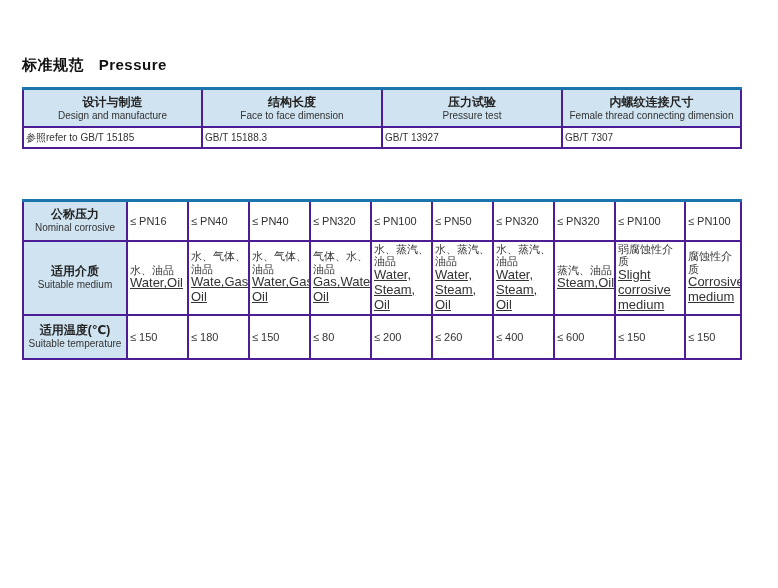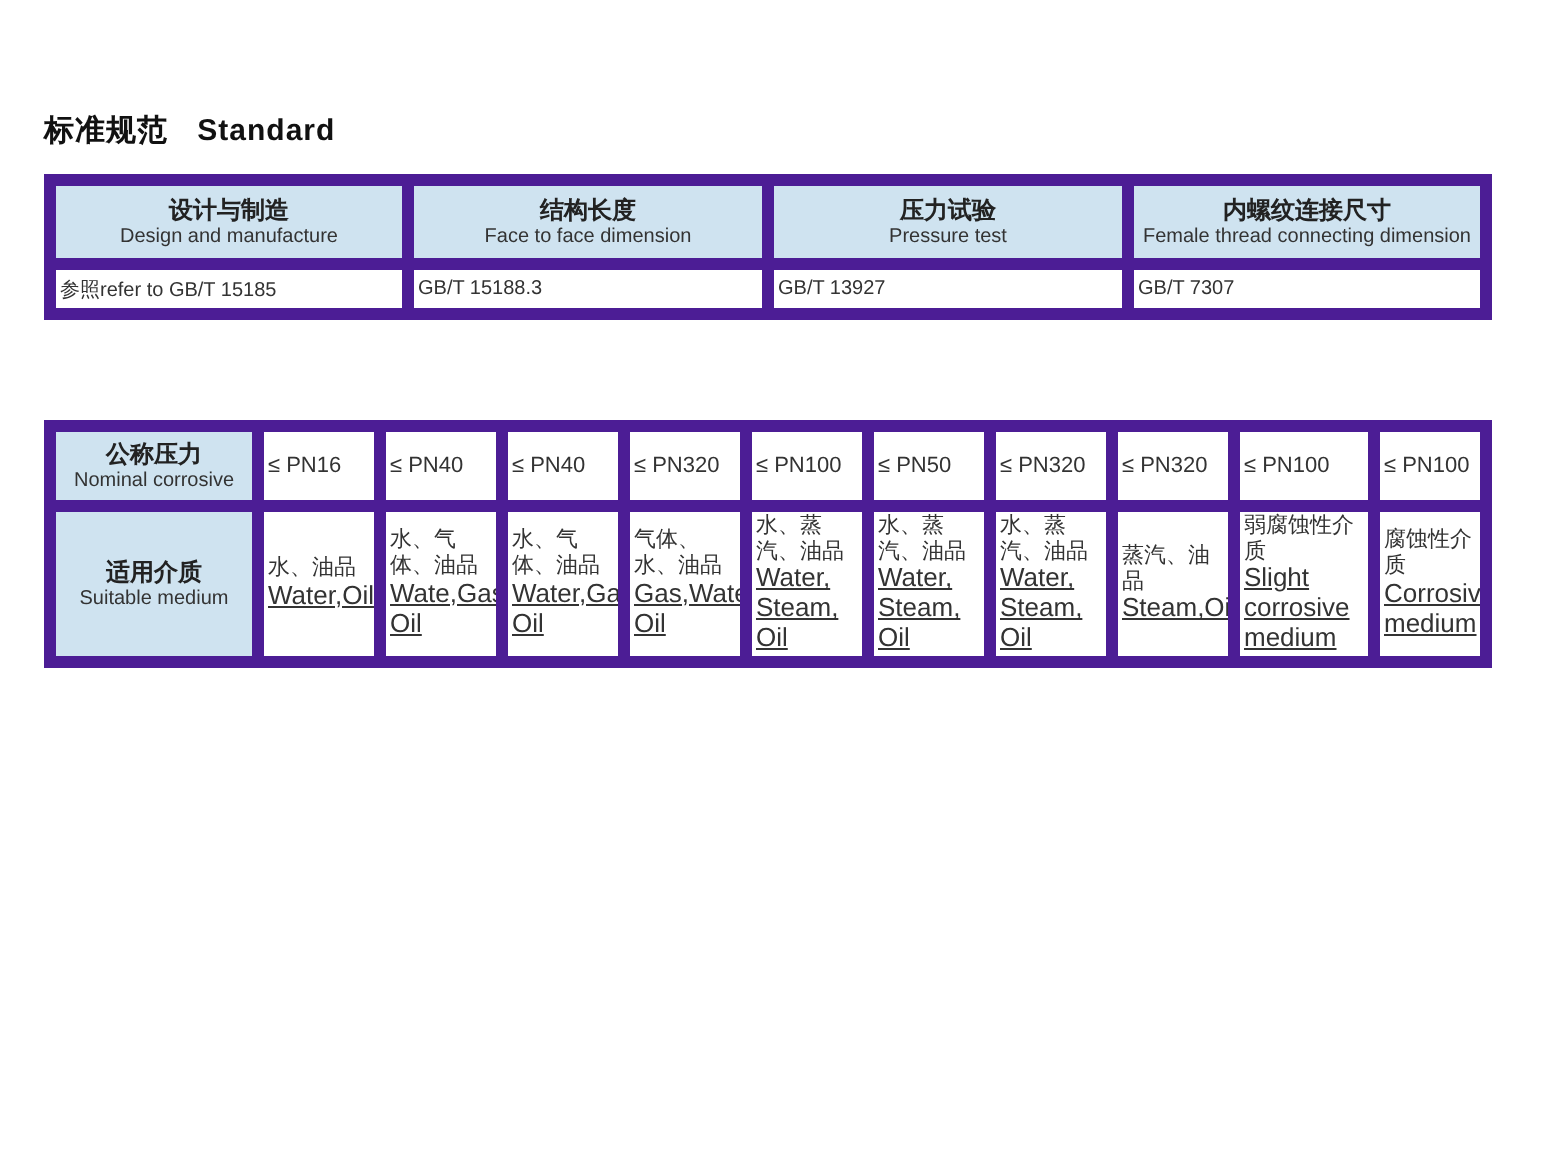--- a/index.html
+++ b/index.html
@@ -32,21 +32,21 @@
     border-collapse: collapse;
     table-layout: fixed;
     width: 718px;
   }
   
   table.std-table, table.spec-table {
     border-top: 3px solid #1d74ad;
     border-bottom: 2px solid #1d74ad;
   }
   th, td {
-    border: 6px solid #4c1d95;
+    border: 2px solid #4c1d95;
     vertical-align: middle;
     padding: 1px 2px;
     overflow: hidden;
   }
   th {
     background: #cfe3f0;
     font-weight: normal;
   }
   .zh-line { font-size: 12px; font-weight: bold; color: #222; line-height: 1.25; }
   .en-line { font-size: 10px; font-weight: normal; color: #333; line-height: 1.2; }
@@ -64,21 +64,21 @@
   .medium-en { font-size: 13px; color: #333; line-height: 1.15; text-decoration: underline; }
 </style>
 </head>
 <body>
 
 <div class="page">
   <div class="content">
 
     <h1 class="page-title">
       <span class="title-zh">标准规范</span>
-      <span class="title-en">Standard</span>
+      <span class="title-en">Pressure</span>
     </h1>
 
     <table class="std-table">
       <colgroup>
         <col style="width:179px">
           <col style="width:180px">
           <col style="width:180px">
           <col style="width:179px">
       </colgroup>
       <thead>
@@ -181,17 +181,33 @@
           </td>
           <td>
             <div class="medium-zh">弱腐蚀性介质</div>
             <div class="medium-en">Slight corrosive medium</div>
           </td>
           <td>
             <div class="medium-zh">腐蚀性介质</div>
             <div class="medium-en">Corrosive medium</div>
           </td>
         </tr>
+        <tr class="r-temp">
+          <th class="row-label">
+            <div class="zh-line">适用温度(℃)</div>
+            <div class="en-line">Suitable temperature</div>
+          </th>
+          <td>≤ 150</td>
+          <td>≤ 180</td>
+          <td>≤ 150</td>
+          <td>≤ 80</td>
+          <td>≤ 200</td>
+          <td>≤ 260</td>
+          <td>≤ 400</td>
+          <td>≤ 600</td>
+          <td>≤ 150</td>
+          <td>≤ 150</td>
+        </tr>
       </tbody>
     </table>
 
   </div>
 </div>
 
 </body></html>

